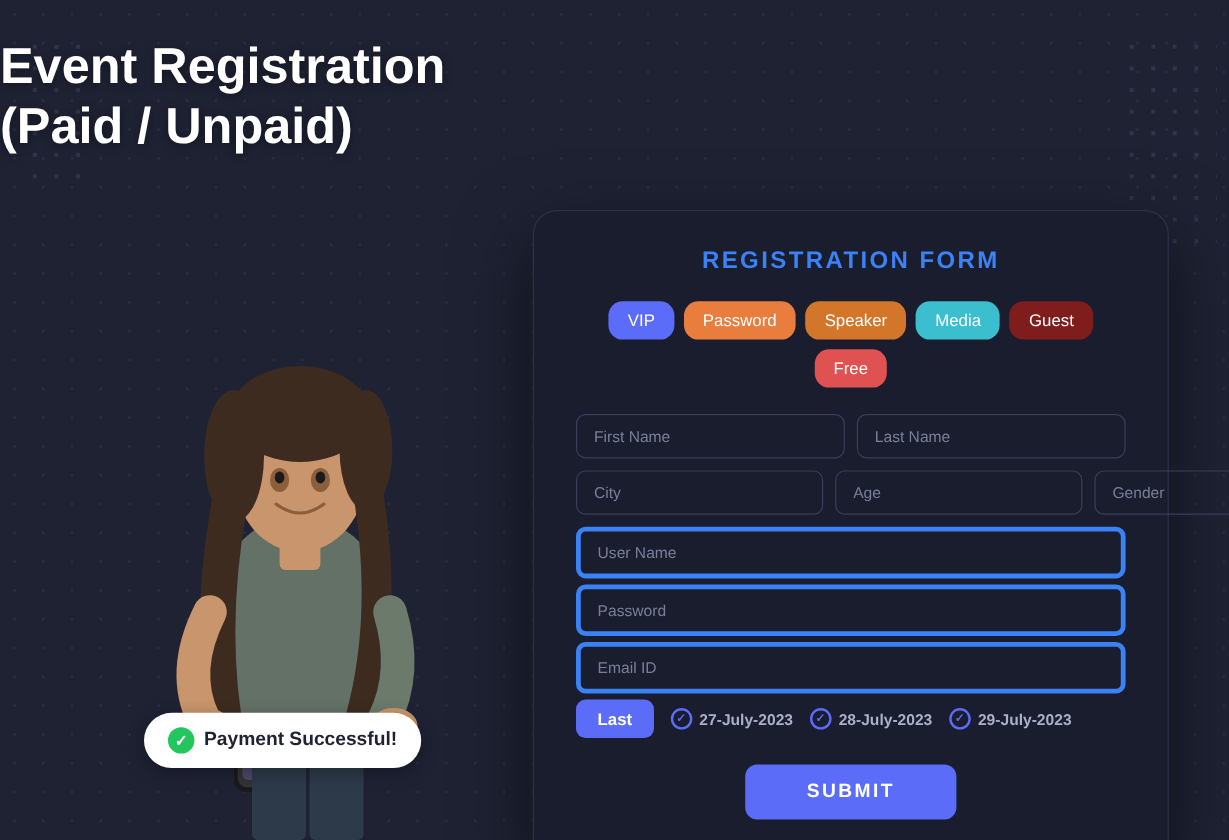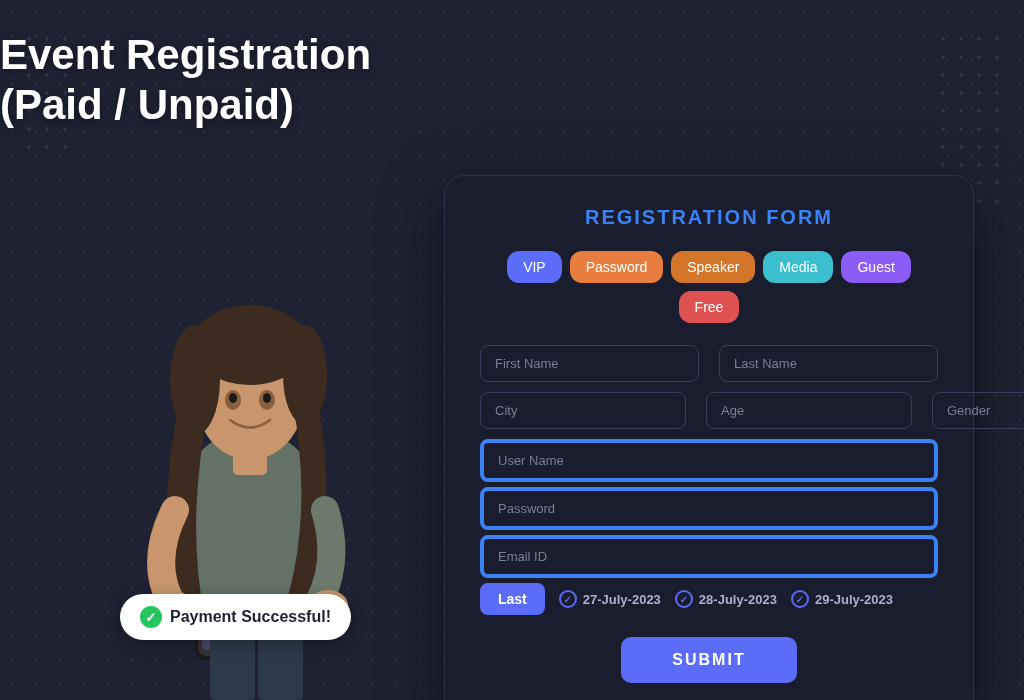--- a/index.html
+++ b/index.html
@@ -131,27 +131,27 @@
       font-weight: 400;
       color: #ffffff;
       border: none;
       cursor: pointer;
     }
 
     .cat-vip { background: #5b6cf9; }
     .cat-corporate { background: #e87d3e; }
     .cat-speaker { background: #d4762a; }
     .cat-media { background: #3bbfcf; }
-    .cat-guest { background: #8b5cf6; text-align: right; }
+    .cat-guest { background: #7f1d1d; text-align: right; }
     .cat-free { background: #e05252; }
 
     
     .form-row {
       display: flex;
-      gap: 20px;
+      gap: 10px;
       margin-bottom: 10px;
     }
 
     .form-input {
       flex: 1;
       background: transparent;
       border: 1px solid #3a3f5c;
       border-radius: 8px;
       padding: 10px 14px;
       color: #aab0cc;

